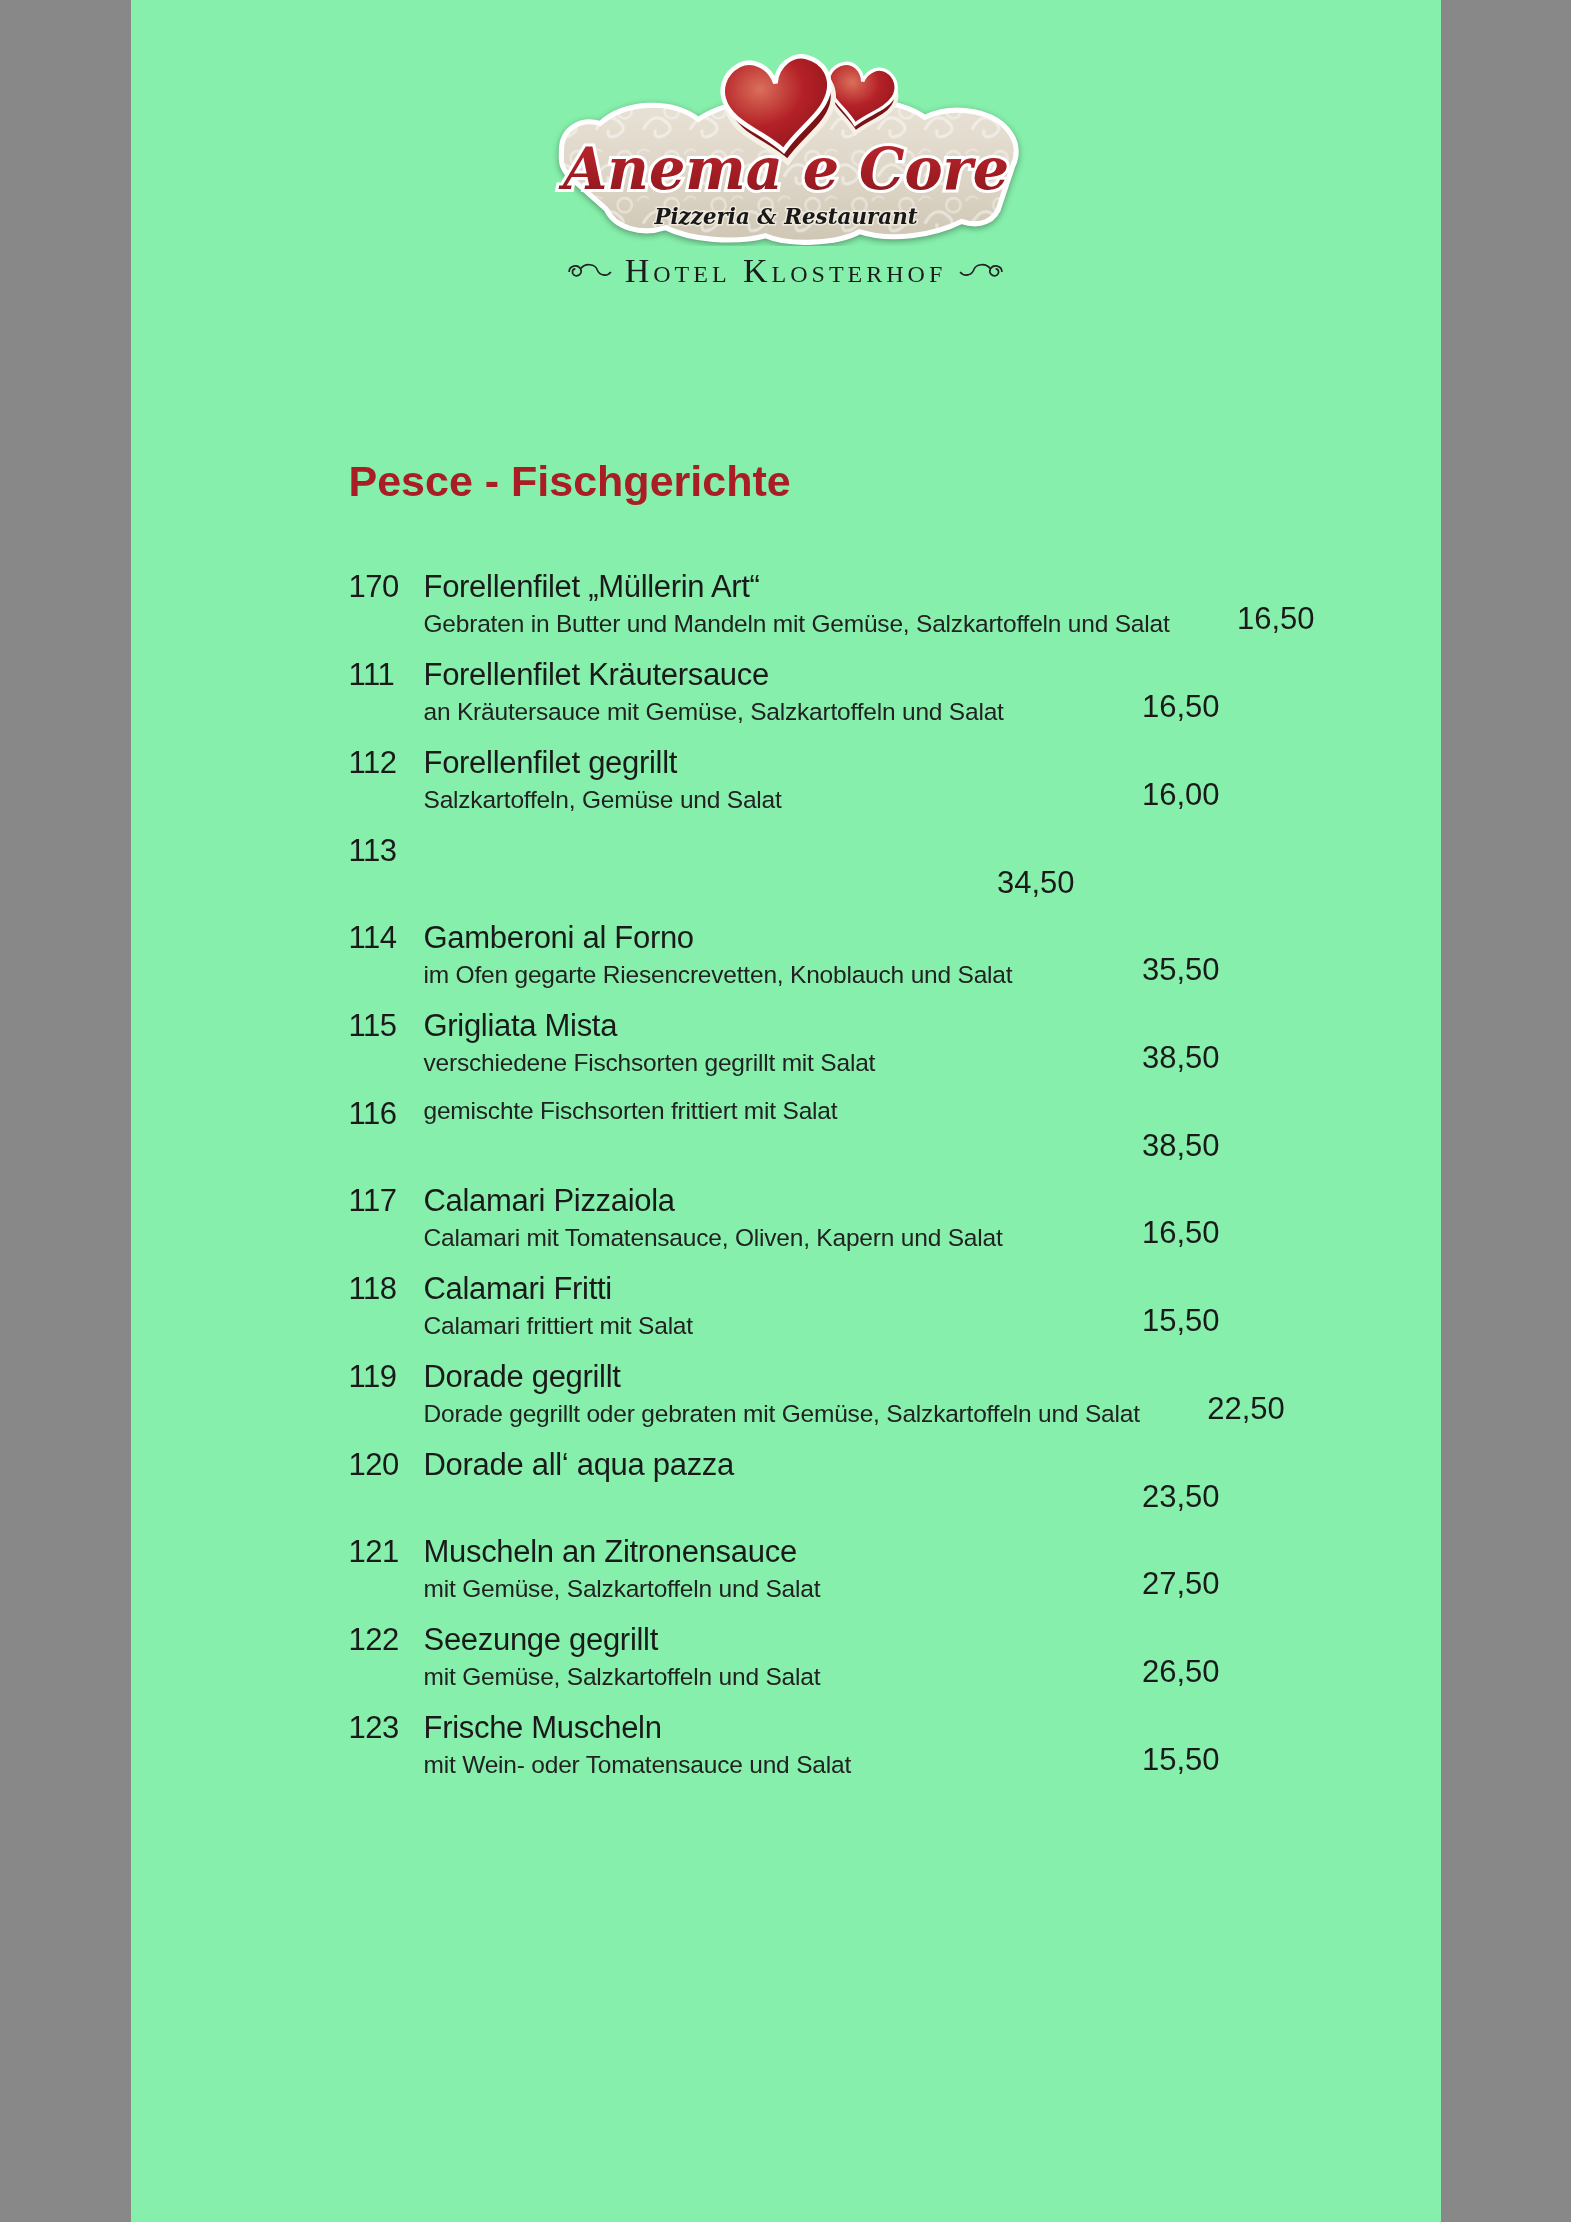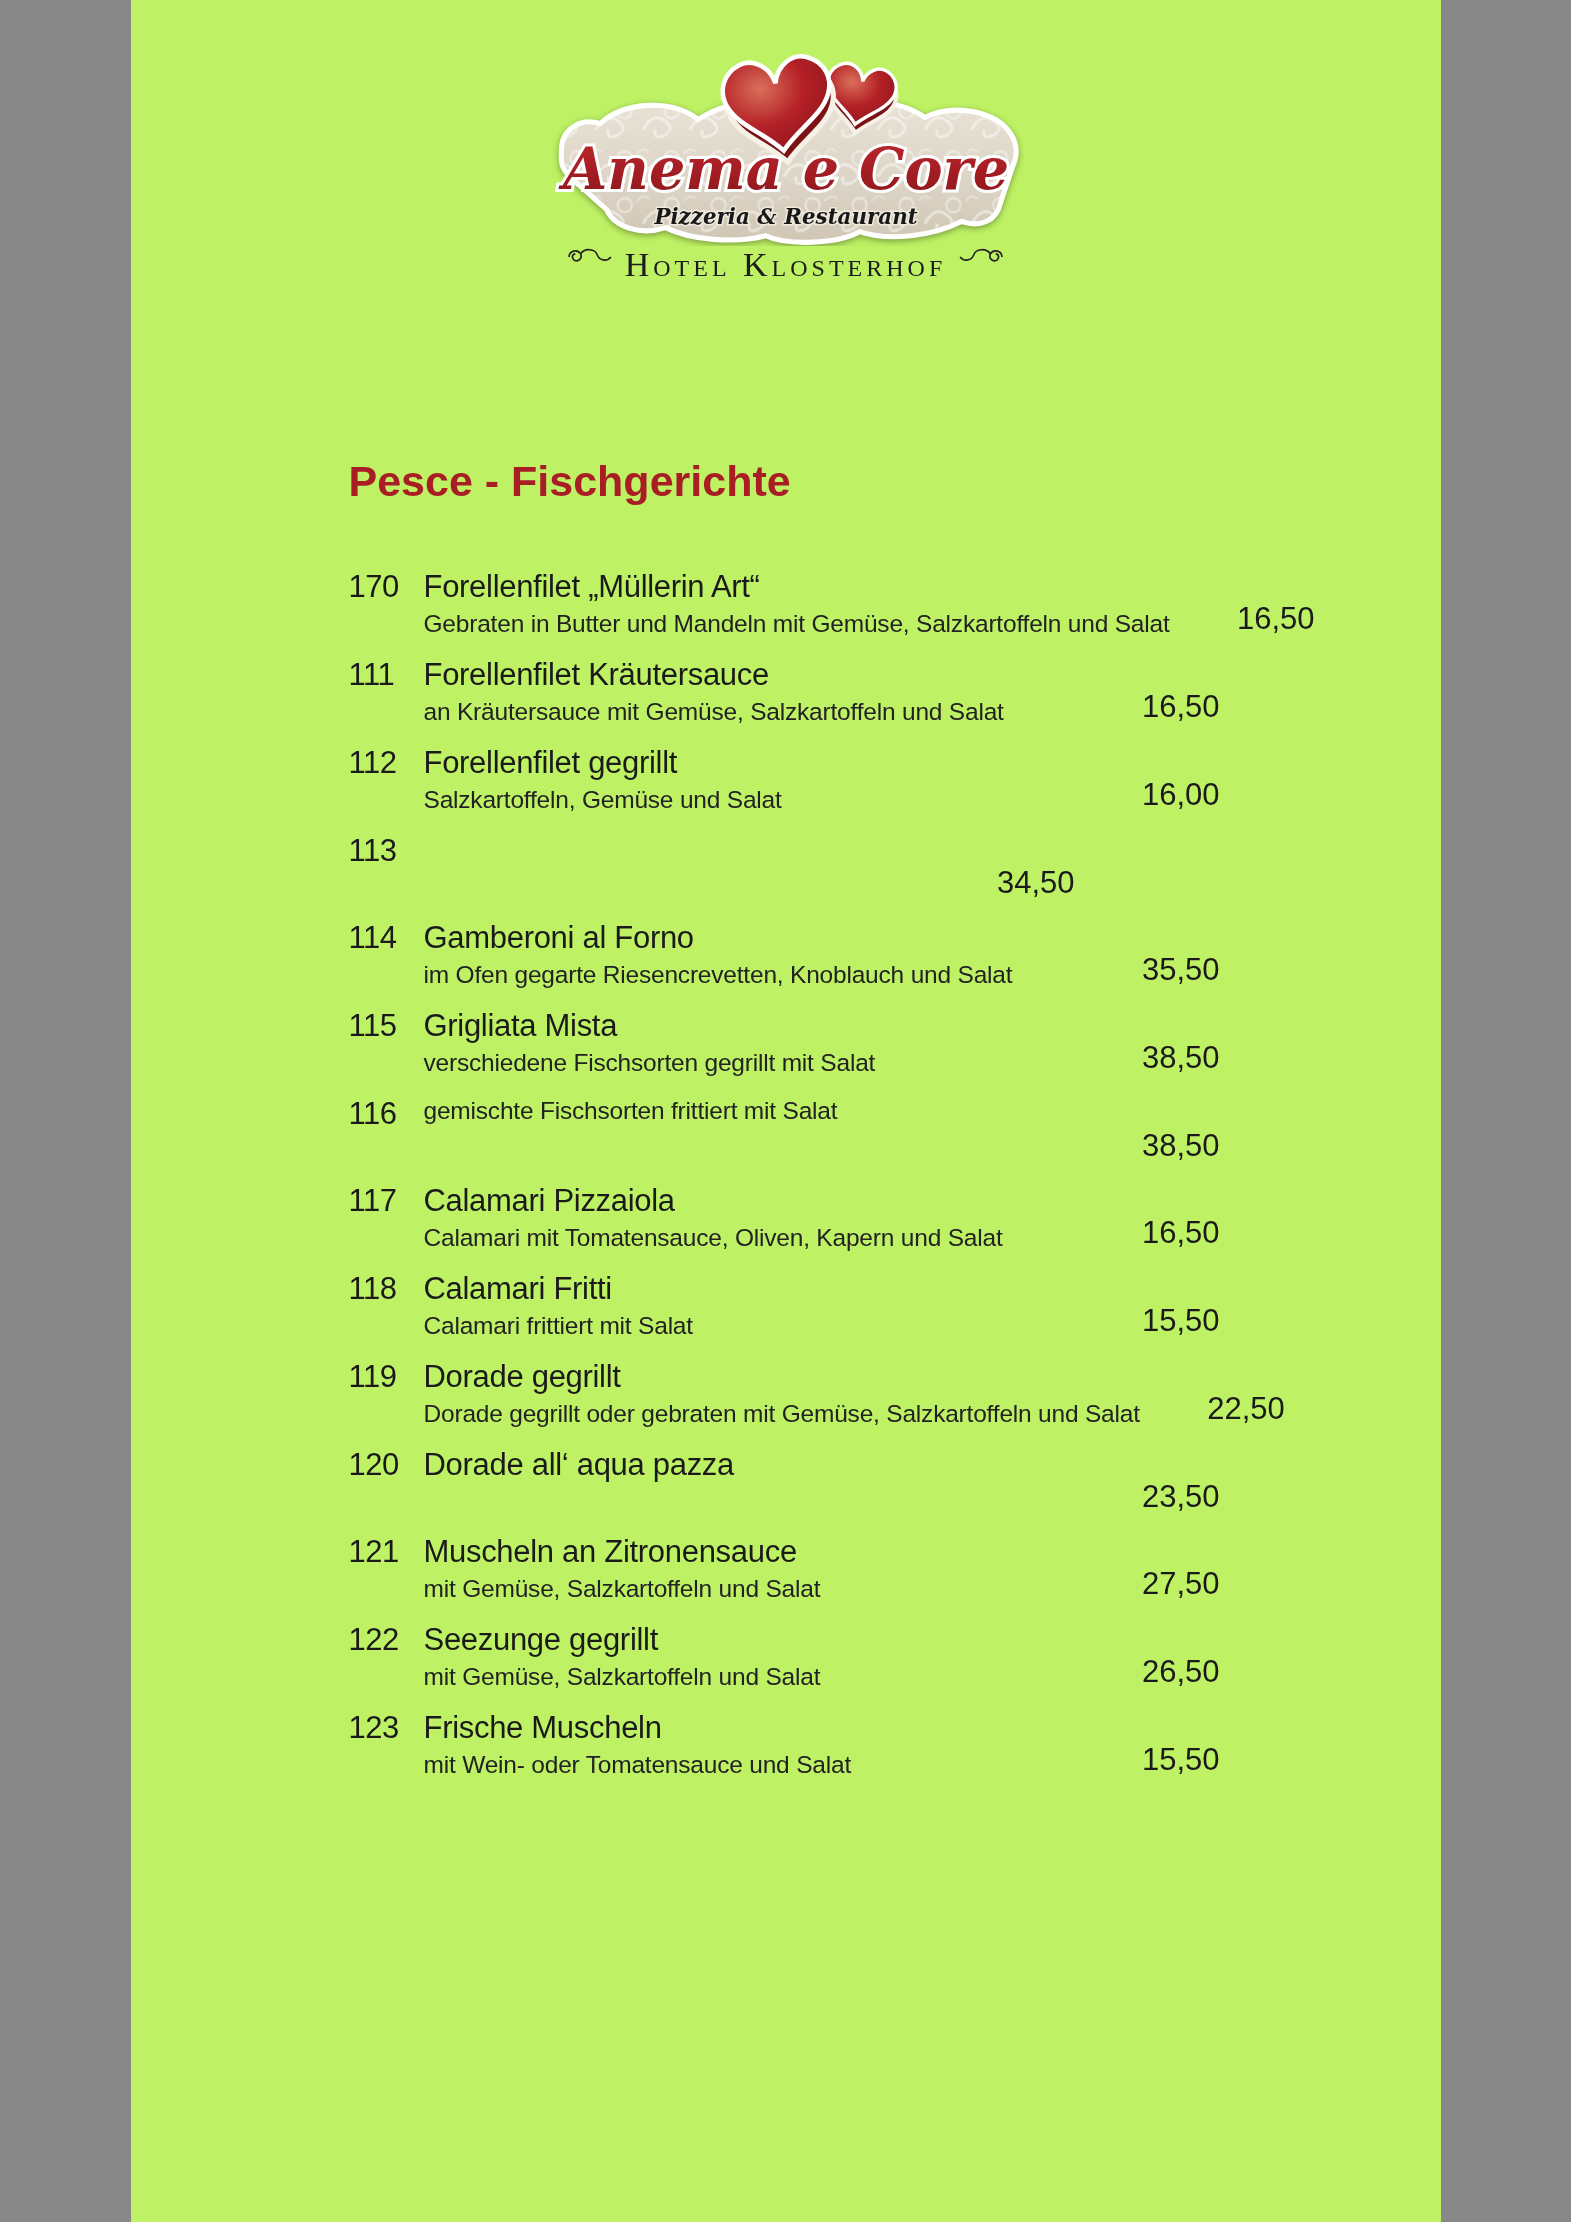--- a/index.html
+++ b/index.html
@@ -1,33 +1,34 @@
 <!DOCTYPE html>
 <html><head>
 <meta charset="utf-8">
 <style>
   html,body { margin:0; padding:0; background:#888; }
   .page {
     position:relative;
     width:1310px; height:2222px;
     margin:0 auto;
-    background:#bef264;
+    background:#86efac;
     font-family:"Liberation Sans", sans-serif;
     color:#1a1a1a;
     overflow:hidden;
   }
 
   
   .logo-wrap {
     position:absolute; top:52px; left:0; right:0;
     display:flex; flex-direction:column; align-items:center;
   }
   .badge-svg { display:block; }
   .hotel-line {
-    display:flex; gap:12px;
+    margin-top:6px;
+    display:flex; align-items:center; gap:12px;
     font-family:"Liberation Serif", serif;
     font-variant:small-caps;
     font-size:34px; letter-spacing:4px;
     color:#1c1c1c;
   }
   .flourish { width:46px; height:20px; }
 
   
   .menu {
     position:absolute;

